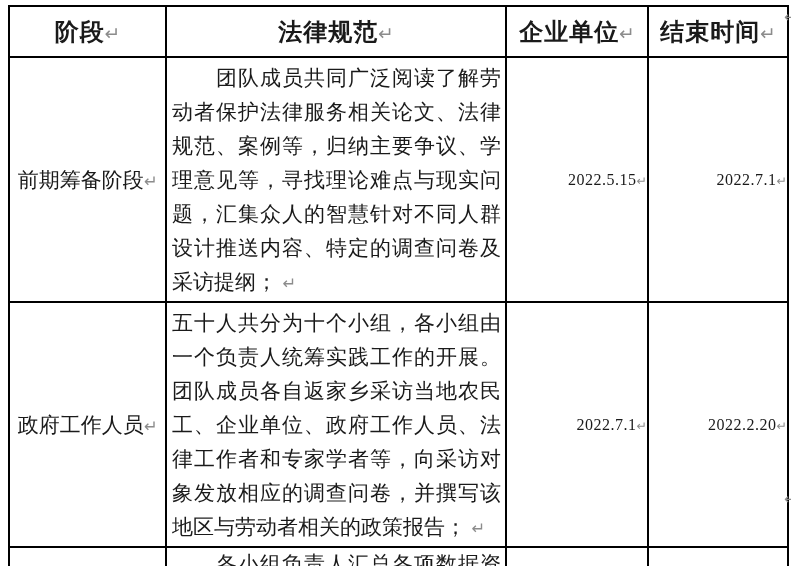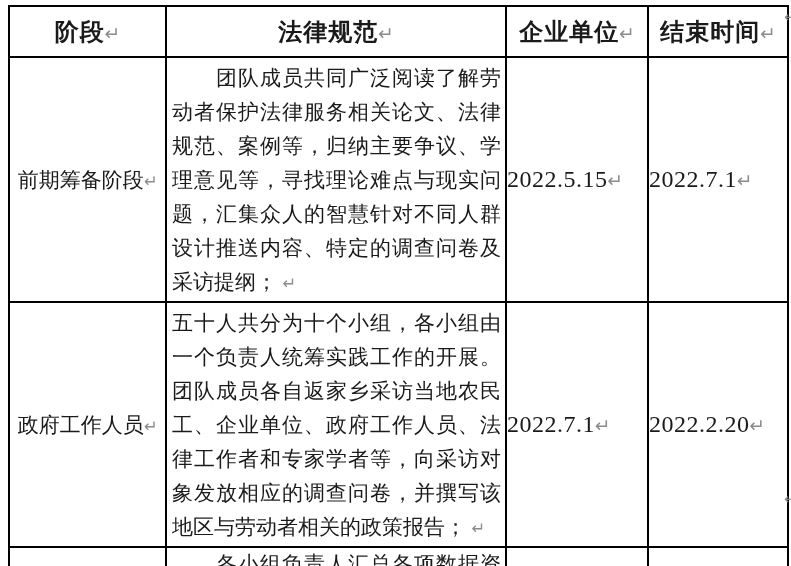--- a/index.html
+++ b/index.html
@@ -43,23 +43,23 @@
   }
   td.content {
     font-size: 21px;
     line-height: 34px;
     text-align: justify;
     text-justify: inter-ideograph;
     vertical-align: top;
     padding: 3px 4px 0 5px;
   }
   td.date {
-    text-align: left;
+    text-align: right;
     vertical-align: middle;
-    font-size: 24px;
+    font-size: 16px;
     letter-spacing: 0.5px;
   }
   tr.r1 { height: 206px; }
   tr.r2 { height: 233px; }
   tr.r3 { height: 66px; }
   tr.r3 td.content { line-height: 31px; padding-top: 1px; }
   .mark {
     color: #8c8c8c;
     font-size: 0.78em;
     font-family: "DejaVu Sans", sans-serif;

